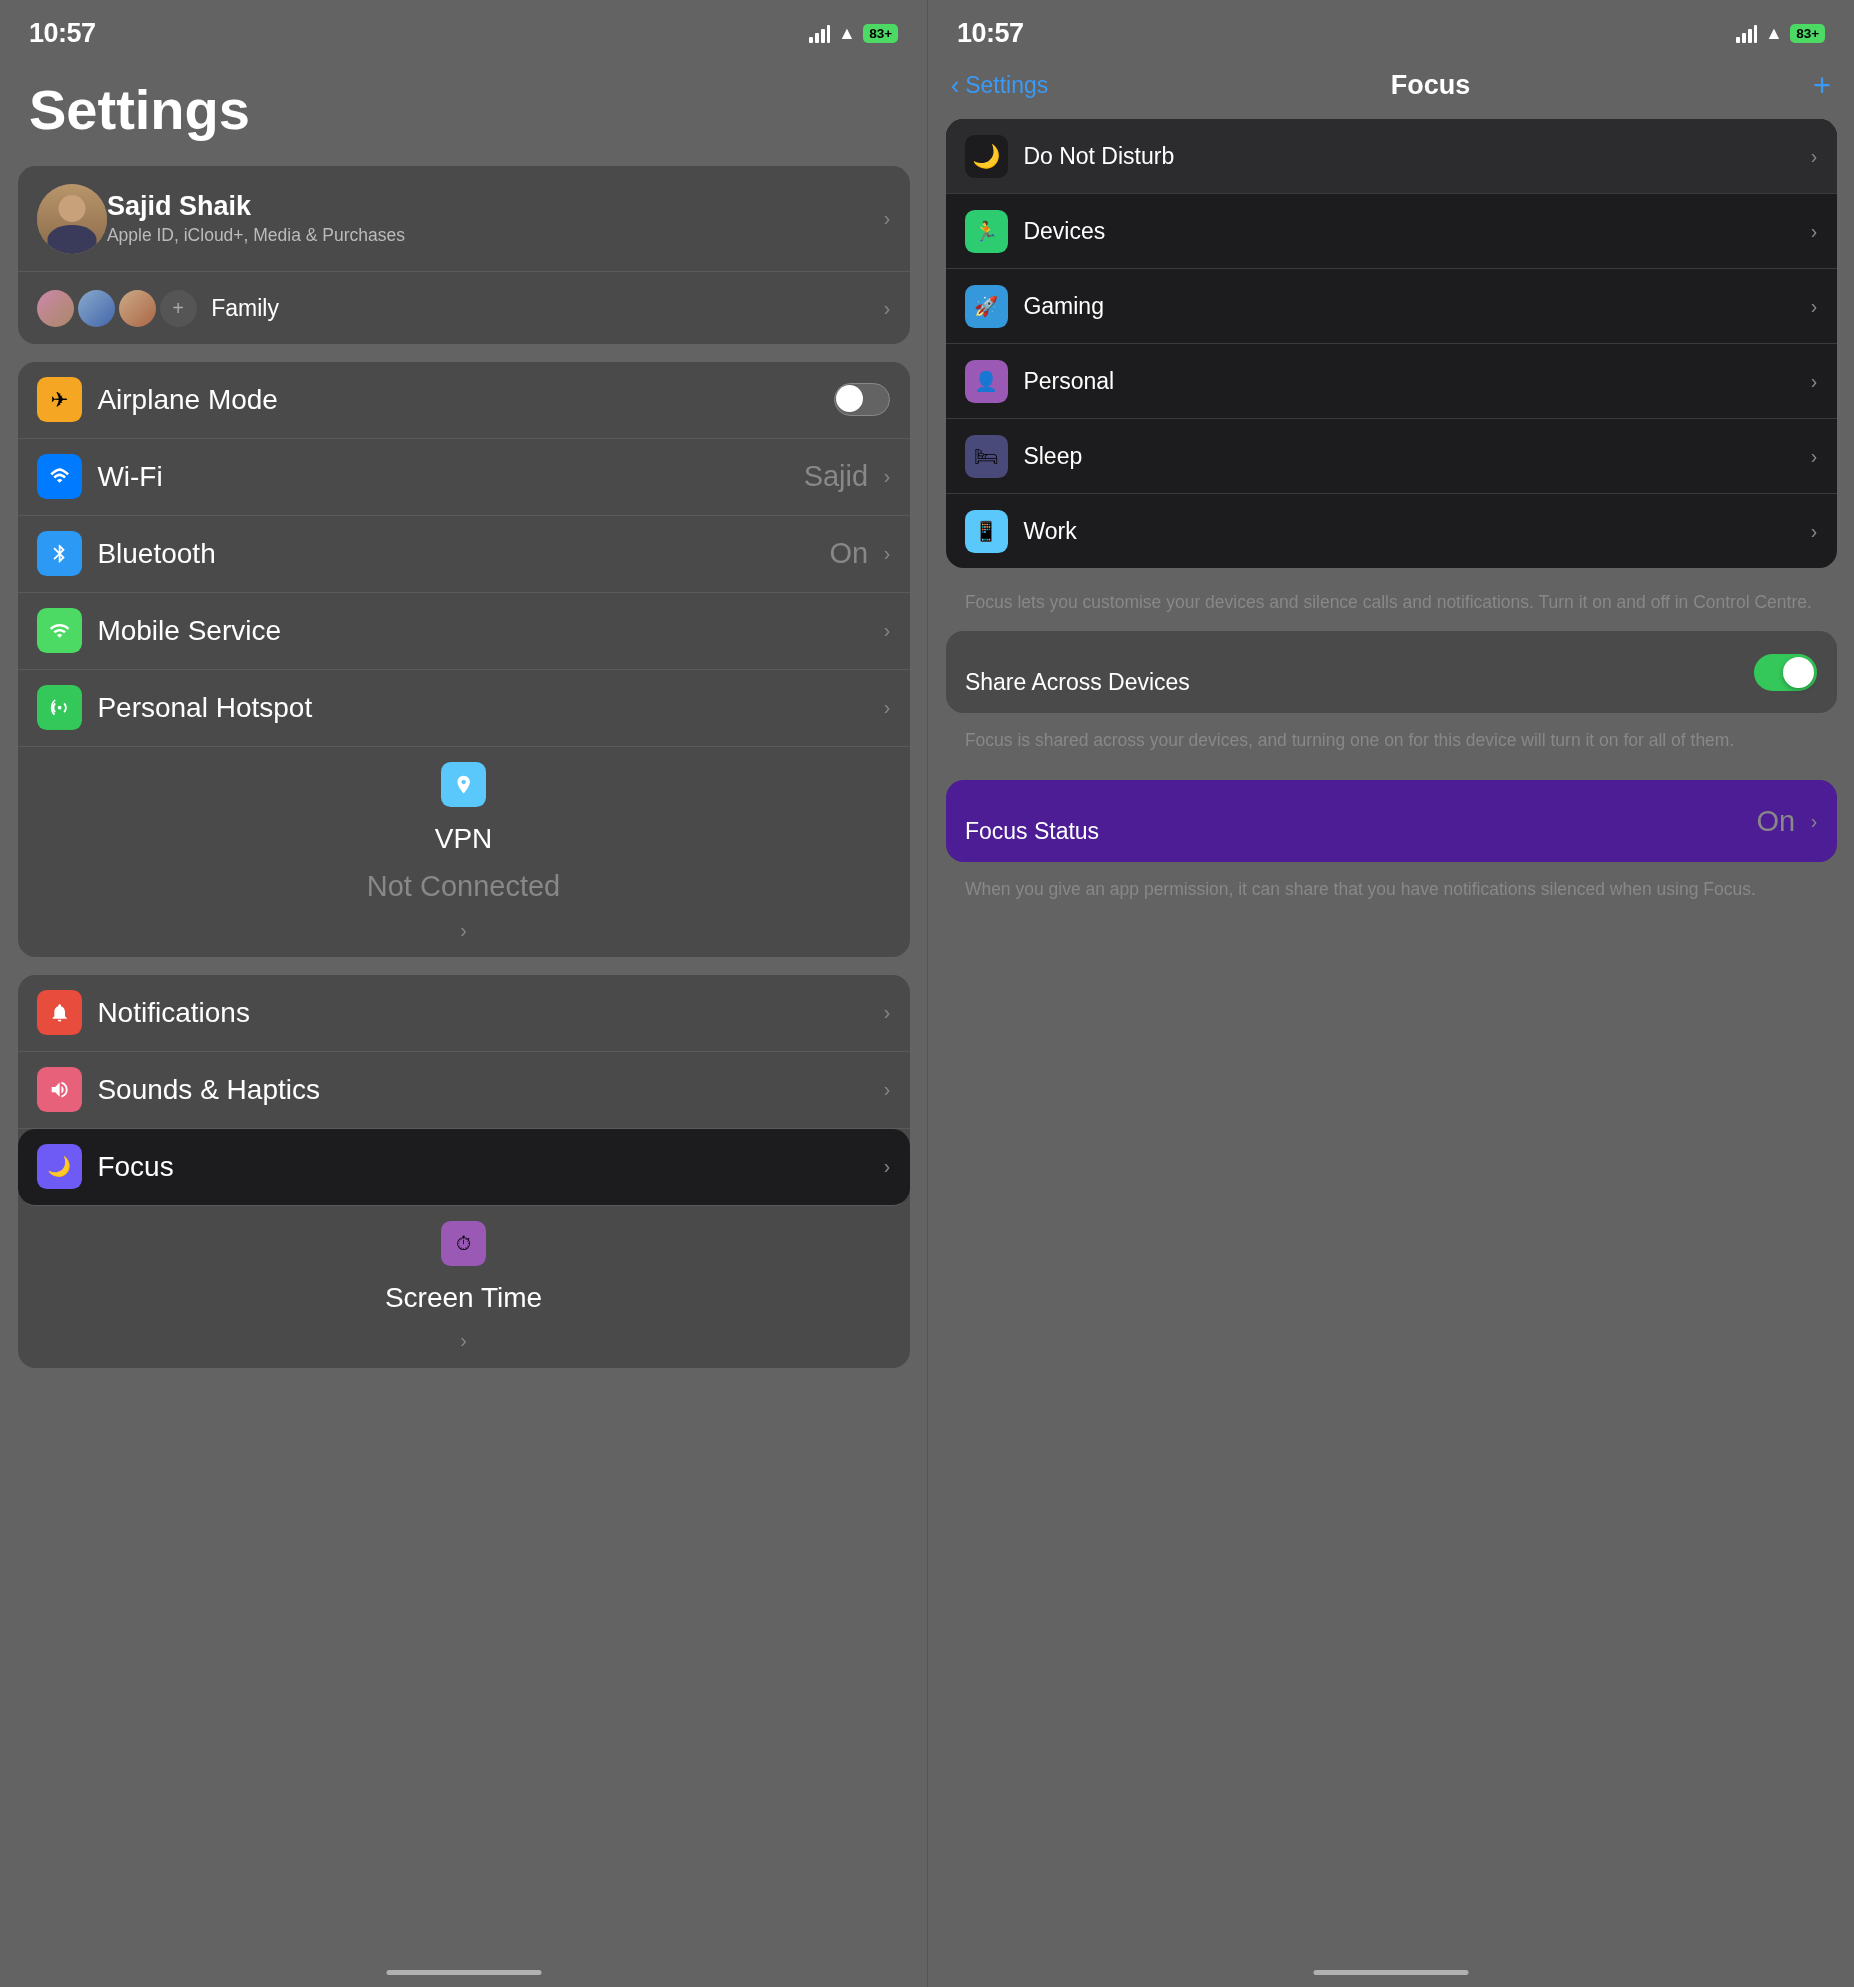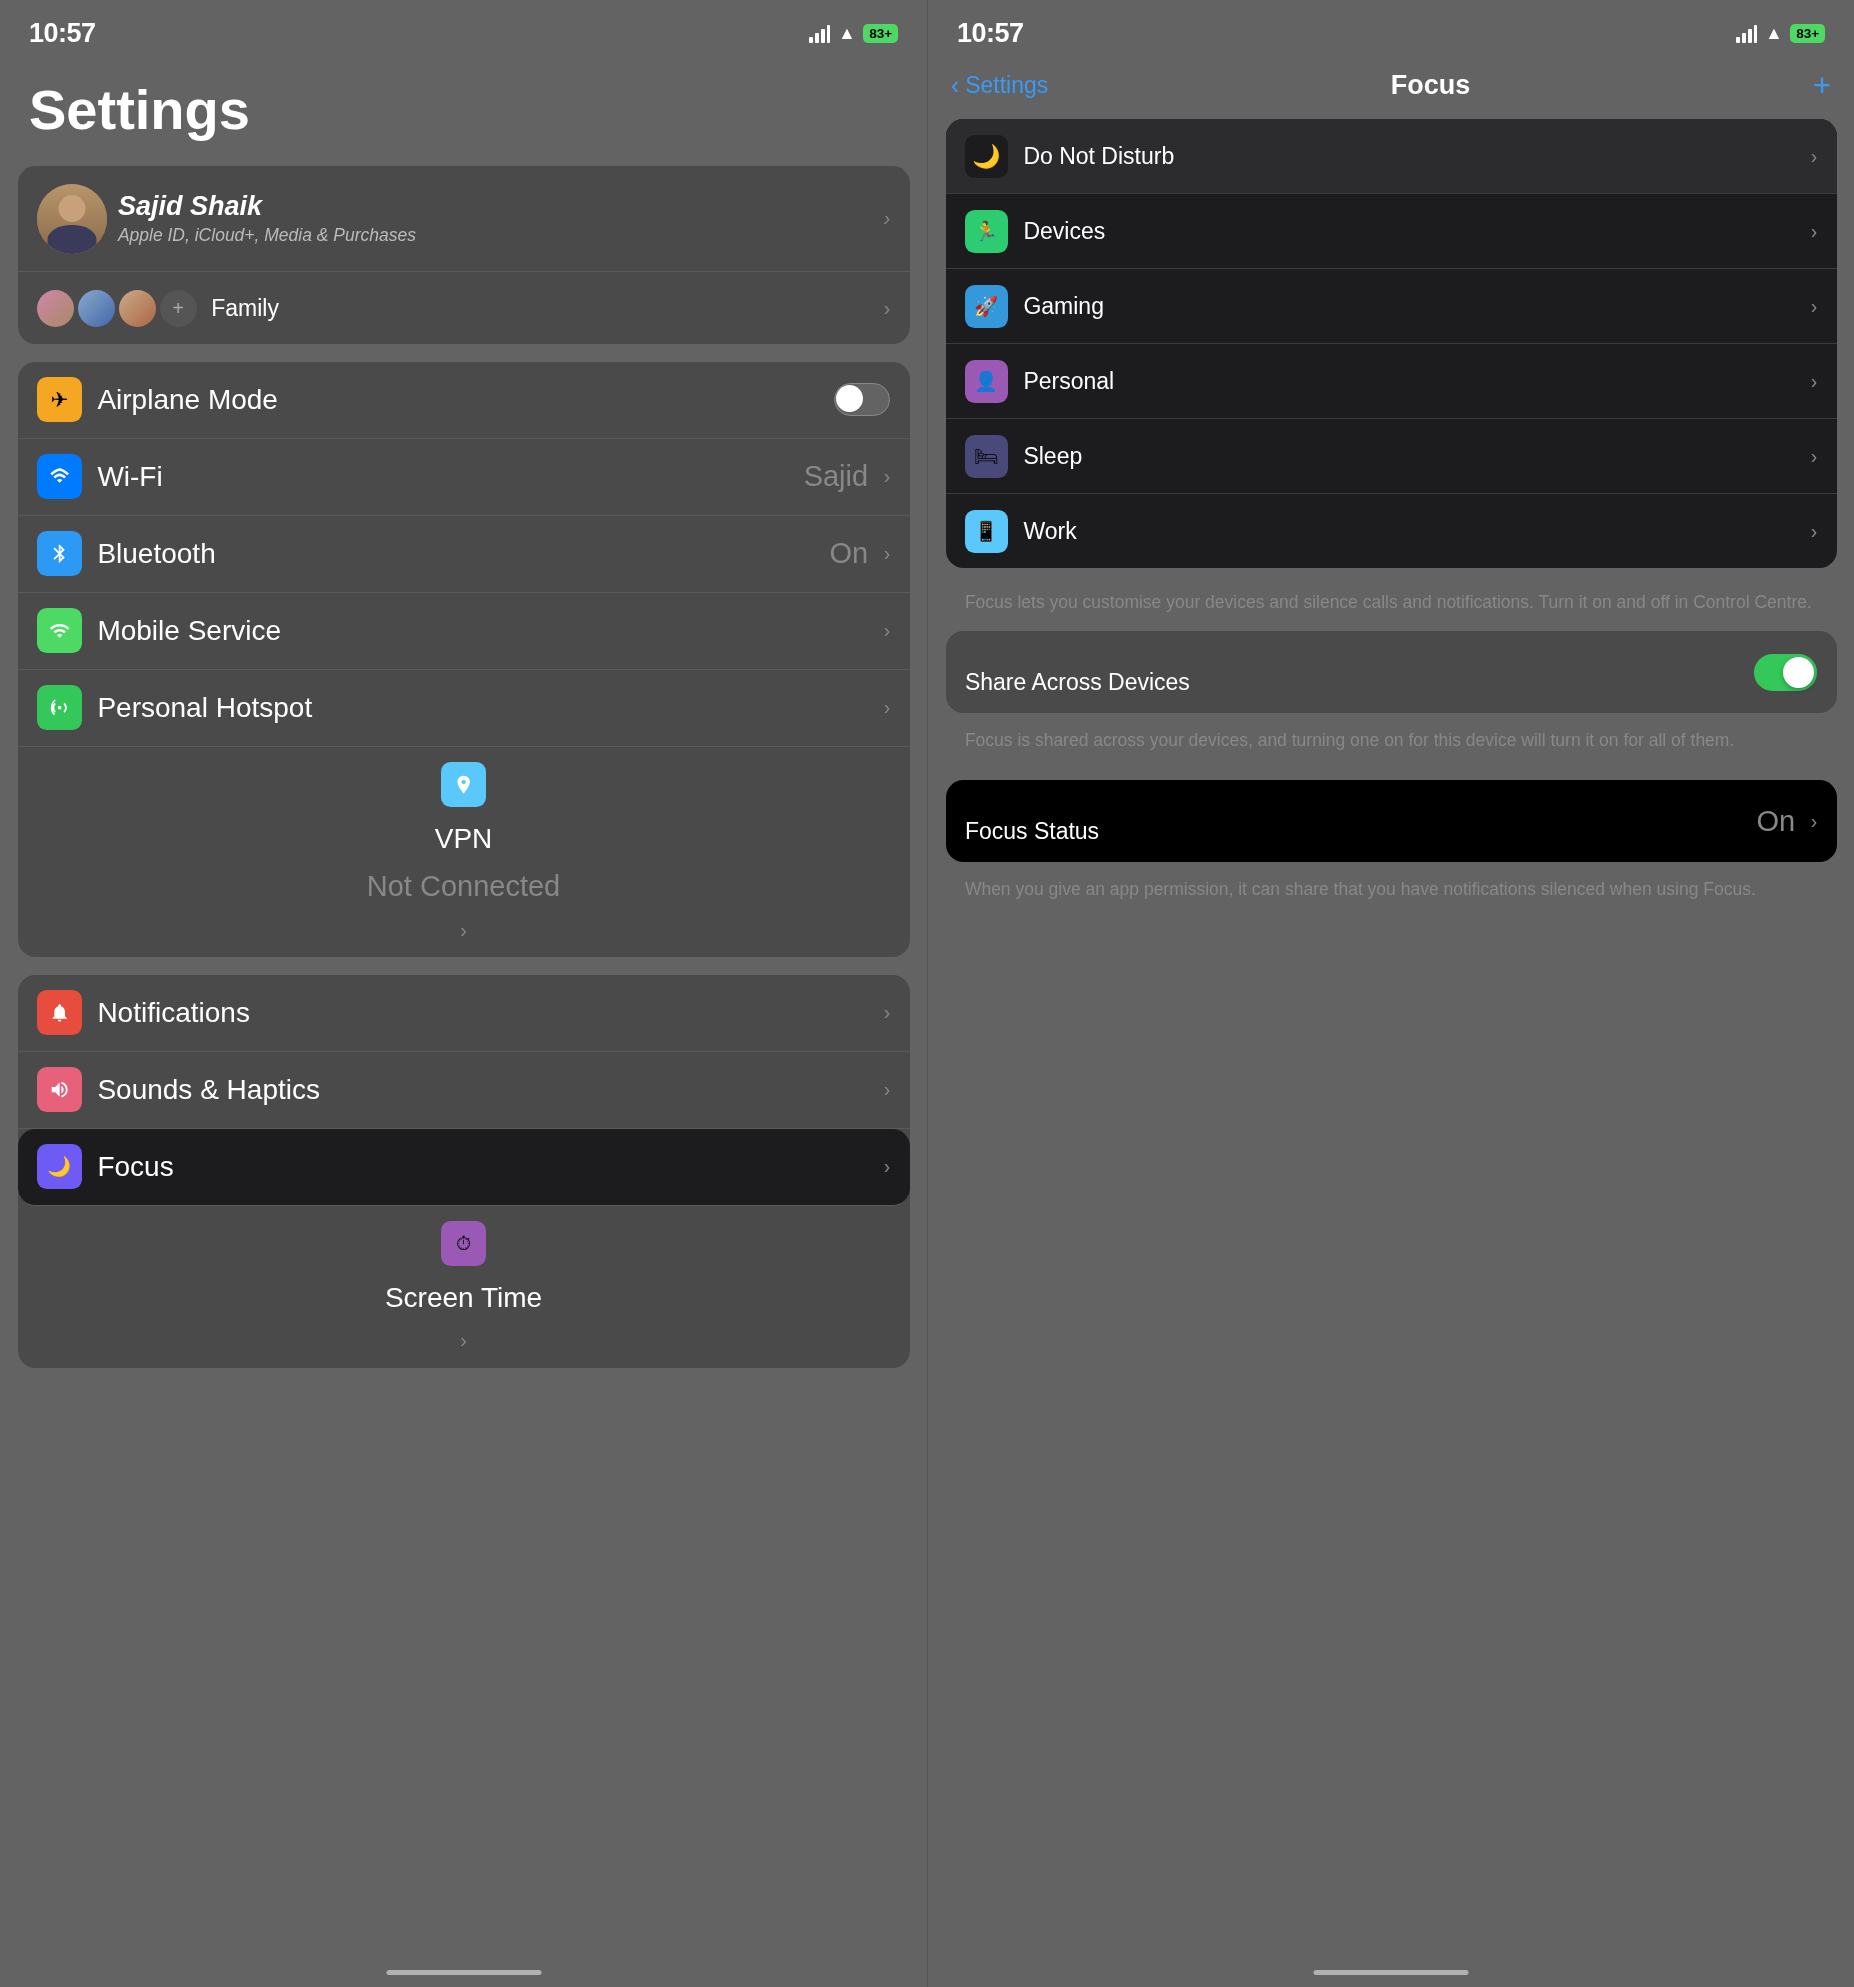--- a/index.html
+++ b/index.html
@@ -88,23 +88,22 @@
       background: #4a4a4a;
       border-radius: 17.5px;
       margin: 0 17.5px 17.5px;
       overflow: hidden;
     }
 
     .profile-row {
       display: flex;
       align-items: center;
       padding: 17.5px 19.4px;
-      gap: 11px;
+      gap: 0;
       border-bottom: 0.5px solid #5a5a5a;
-      font-style: italic;
     }
 
     .avatar {
       width: 70px;
       height: 70px;
       border-radius: 50%;
       background: #8a7a6a;
       overflow: hidden;
       flex-shrink: 0;
       display: flex;
@@ -401,21 +400,21 @@
     .card-sub-text {
       font-size: 17.5px;
       color: #888;
       padding: 7.8px 19.4px 13.6px;
       line-height: 1.5;
       margin: 0 17.5px 13.6px;
     }
 
     
     .focus-status-card {
-      background: #000000;
+      background: #4c1d95;
       border-radius: 17.5px;
       margin: 0 17.5px 5.8px;
       overflow: hidden;
     }
 
     .home-indicator {
       position: absolute;
       bottom: 11.6px;
       left: 50%;
       transform: translateX(-50%);

